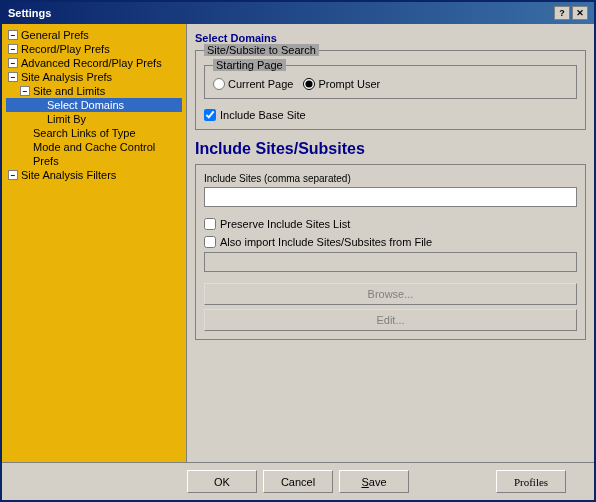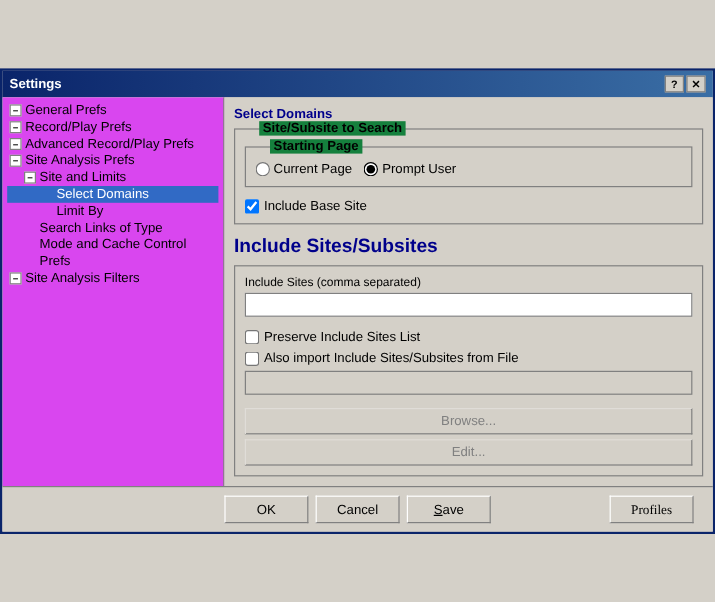--- a/index.html
+++ b/index.html
@@ -10,21 +10,21 @@
       display: flex;
       justify-content: center;
       align-items: center;
       width: 596px;
       height: 502px;
       overflow: hidden;
     }
 
     .window {
       width: 596px;
-      height: 388px;
+      height: 502px;
       background: #d4d0c8;
       border: 2px solid #0a246a;
       display: flex;
       flex-direction: column;
     }
 
     .title-bar {
       background: linear-gradient(to right, #0a246a, #3a6ea5);
       color: white;
       padding: 3px 6px;
@@ -64,21 +64,21 @@
 
     .window-content {
       display: flex;
       flex: 1;
       overflow: hidden;
     }
 
     
     .tree-panel {
       width: 185px;
-      background: #d946ef;
+      background: #eab308;
       border-right: 1px solid #808080;
       padding: 4px;
       overflow-y: auto;
       flex-shrink: 0;
     }
 
     .tree-item {
       display: flex;
       align-items: center;
       padding: 1px 2px;
@@ -136,25 +136,25 @@
       border: 1px solid #808080;
       padding: 8px;
       margin-bottom: 10px;
       background: #d4d0c8;
       position: relative;
     }
 
     .group-box-title {
       position: absolute;
       top: -7px;
-      left: 20px;
-      background: #15803d;
+      left: 8px;
+      background: #a3a3a3;
       padding: 0 3px;
       font-size: 11px;
-      font-weight: bold;
+      font-weight: normal;
     }
 
     .radio-group {
       display: flex;
       align-items: center;
       gap: 10px;
       padding-top: 4px;
     }
 
     .radio-item {
@@ -239,21 +239,21 @@
 
     .btn:disabled {
       color: #808080;
       cursor: default;
     }
 
     
     .bottom-bar {
       background: #d4d0c8;
       border-top: 1px solid #808080;
-      padding: 6px 8px;
+      padding: 6px 20px;
       display: flex;
       align-items: center;
       justify-content: center;
       gap: 6px;
       flex-shrink: 0;
       height: 38px;
     }
 
     .bottom-btn {
       min-width: 70px;

